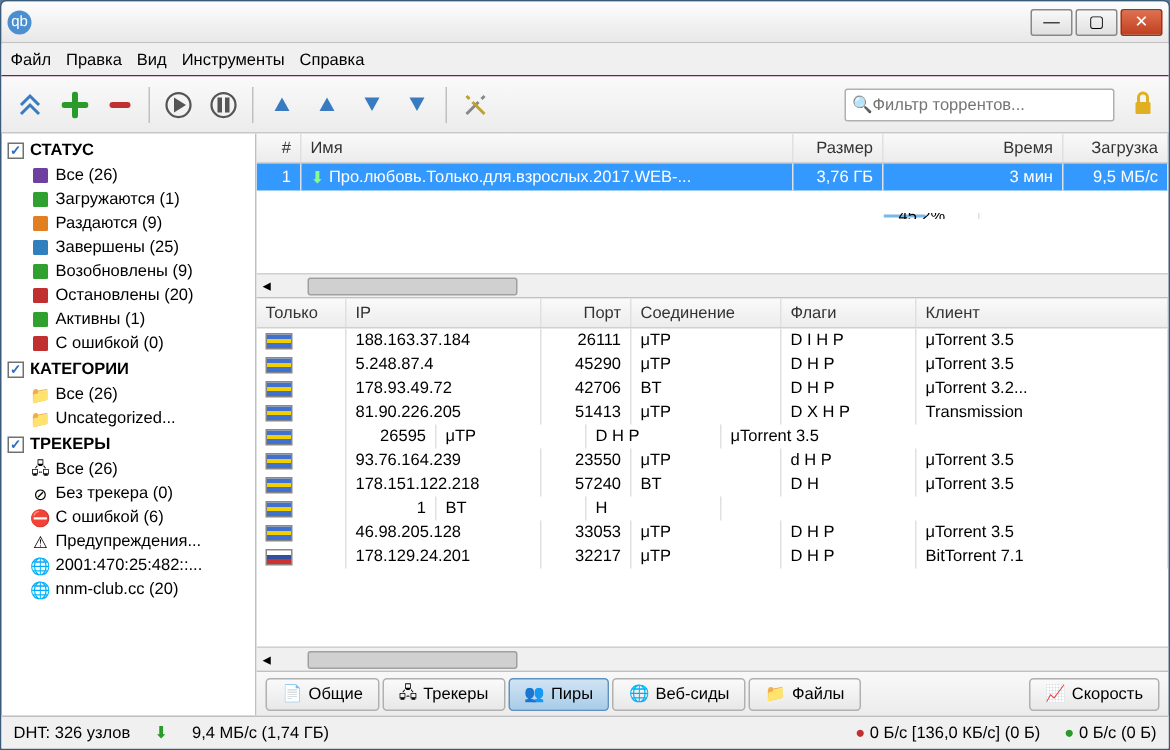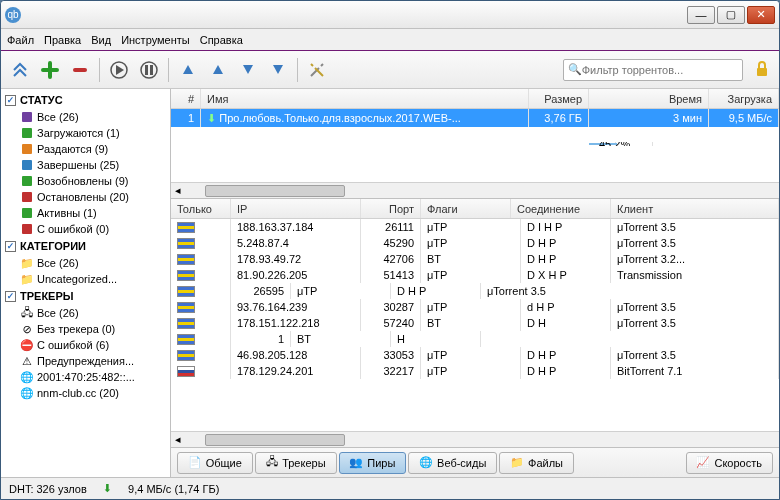--- a/index.html
+++ b/index.html
@@ -291,22 +291,22 @@
             <span style="padding:0 4px">◂</span>
             <div class="thumb"></div>
           </div>
       </div>
 
       <div class="peers">
         <div class="th-row">
           <div class="th pc-country">Только</div>
           <div class="th pc-ip">IP</div>
           <div class="th pc-port">Порт</div>
+          <div class="th pc-conn">Соединение</div>
           <div class="th pc-flags">Флаги</div>
-          <div class="th pc-conn">Соединение</div>
           <div class="th pc-client">Клиент</div>
         </div>
         <div class="peers-body" id="peer-rows">
             <div class="peer-row">
               <div class="td pc-country">
                 <span class="flag ua"></span>
               </div>
     <div class="td pc-ip">188.163.37.184</div>
     <div class="td pc-port">26111</div>
     <div class="td pc-conn">μTP</div>
@@ -350,21 +350,21 @@
     <div class="td pc-port">26595</div>
     <div class="td pc-conn">μTP</div>
     <div class="td pc-flags">D H P</div>
     <div class="td pc-client">μTorrent 3.5</div>
             </div>
             <div class="peer-row">
               <div class="td pc-country">
                 <span class="flag ua"></span>
               </div>
     <div class="td pc-ip">93.76.164.239</div>
-    <div class="td pc-port">30287</div>
+    <div class="td pc-port">23550</div>
     <div class="td pc-conn">μTP</div>
     <div class="td pc-flags">d H P</div>
     <div class="td pc-client">μTorrent 3.5</div>
             </div>
             <div class="peer-row">
               <div class="td pc-country">
                 <span class="flag ua"></span>
               </div>
     <div class="td pc-ip">178.151.122.218</div>
     <div class="td pc-port">57240</div>
@@ -435,14 +435,18 @@
             <span>Скорость</span>
           </div>
       </div>
     </div>
   </div>
 
   <div class="statusbar">
     <span>DHT: 326 узлов</span>
     <span style="color:#2a9a2a">⬇</span>
       <span>9,4 МБ/с (1,74 ГБ)</span>
+    <div class="sb-right">
+      <span><span style="color:#c03030">●</span> <span>0 Б/с [136,0 КБ/с] (0 Б)</span></span>
+      <span><span style="color:#2a9a2a">●</span> <span>0 Б/с (0 Б)</span></span>
+    </div>
   </div>
 </div>
 
 </body></html>

